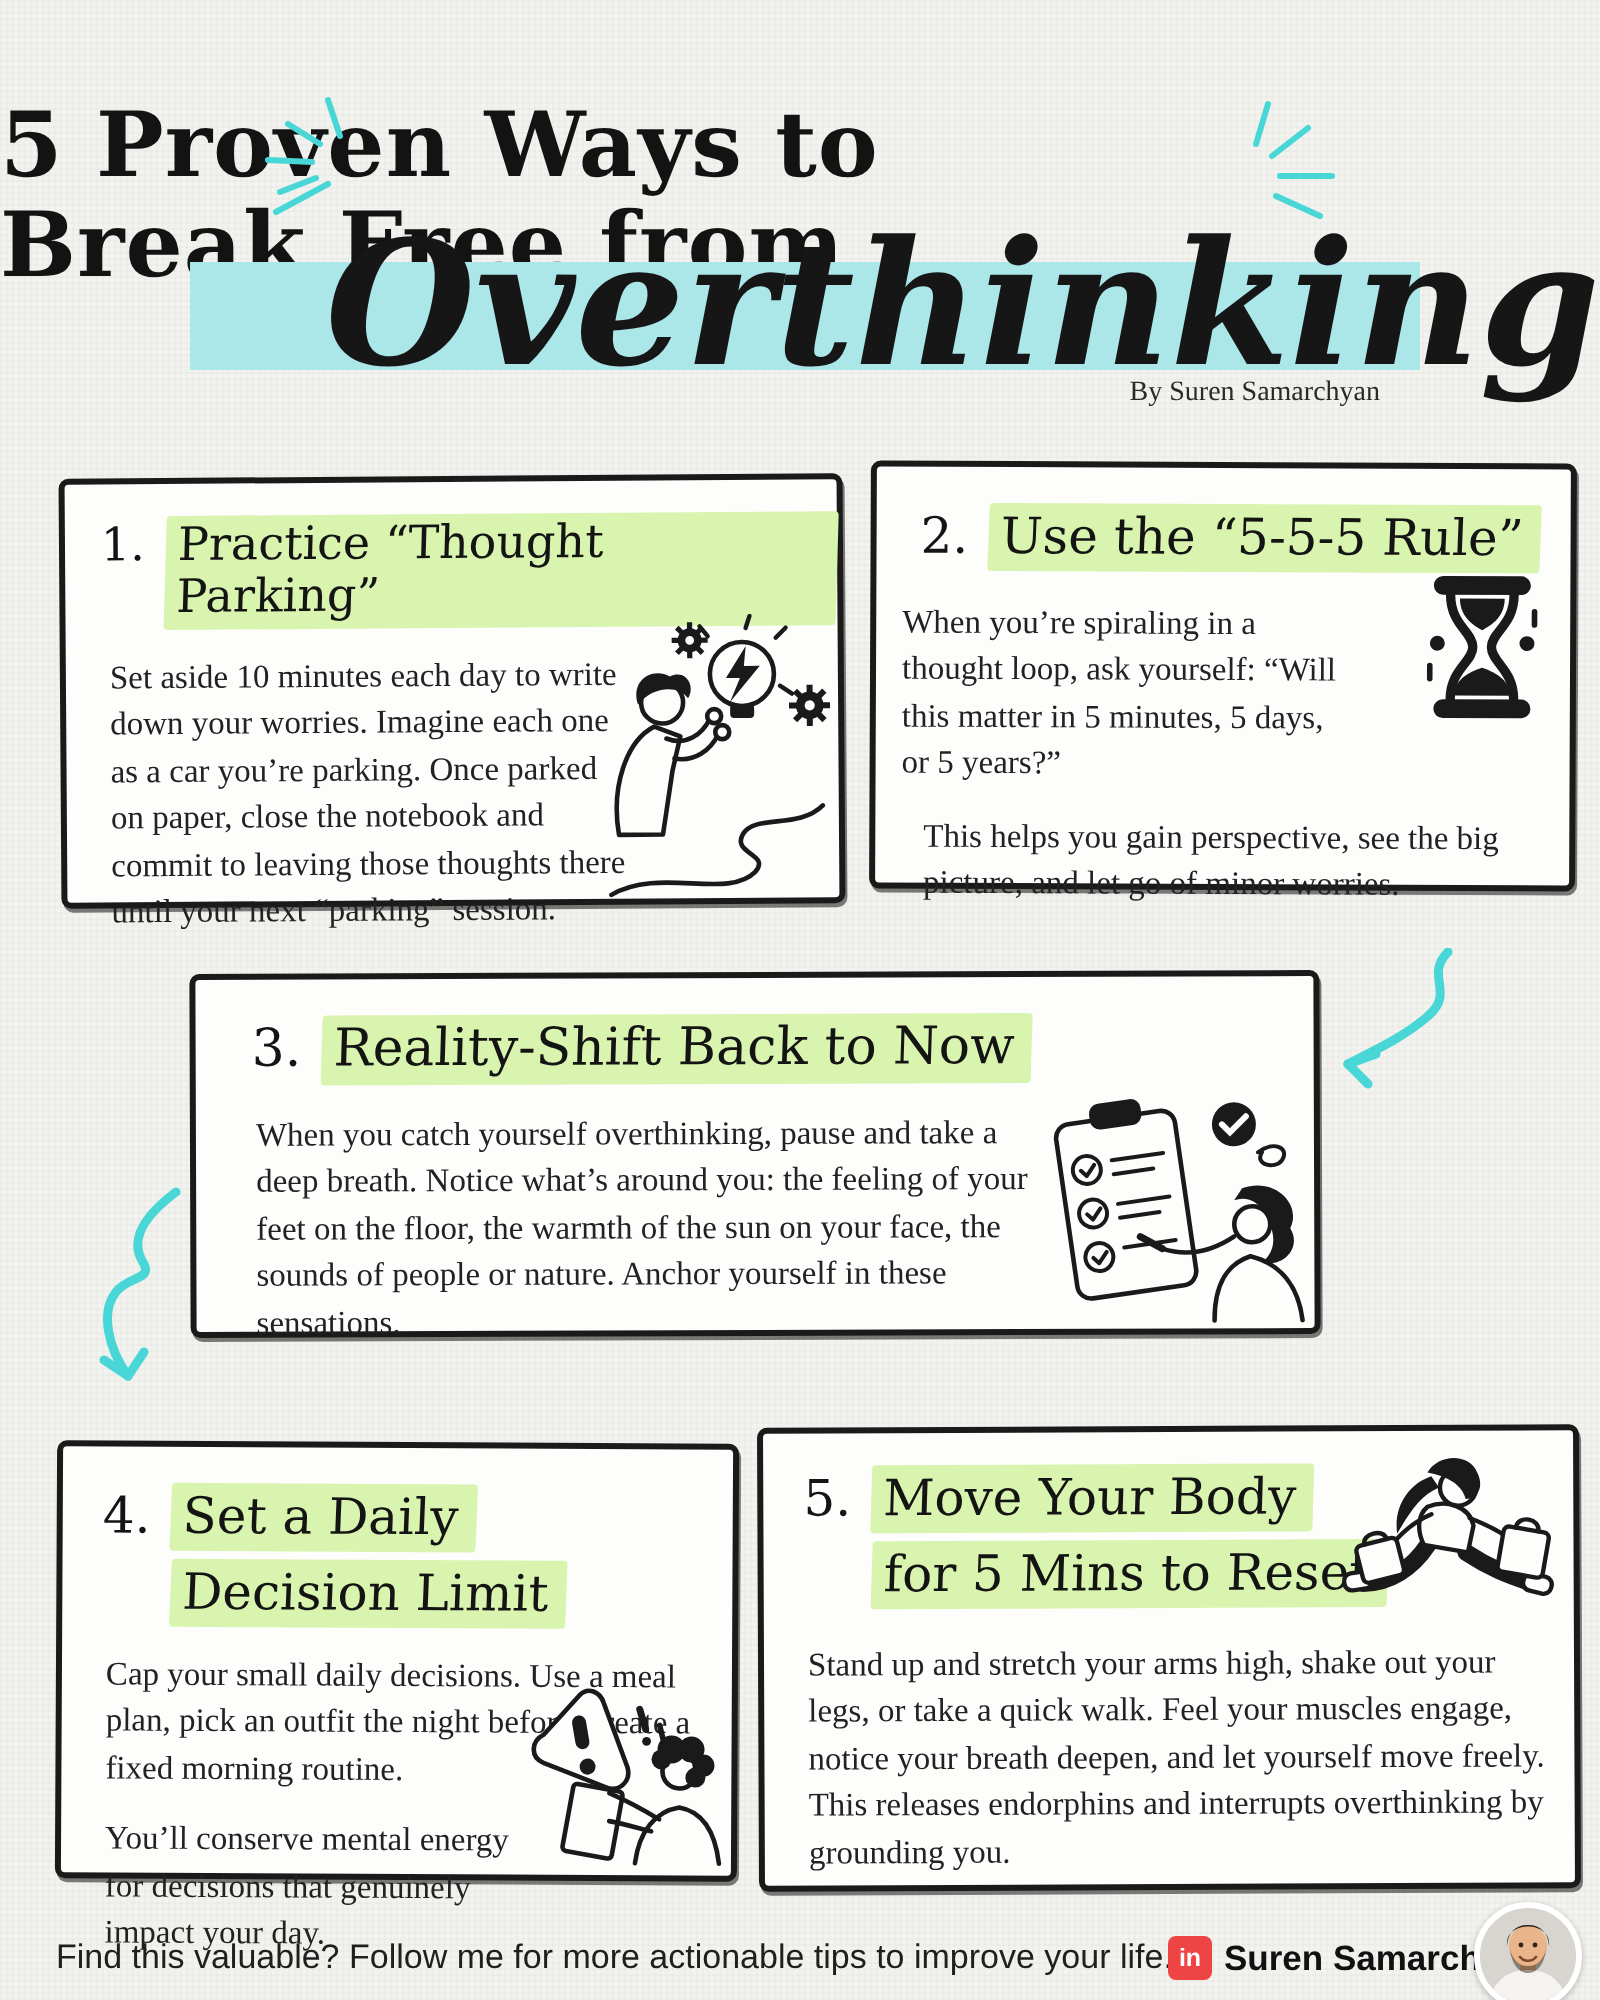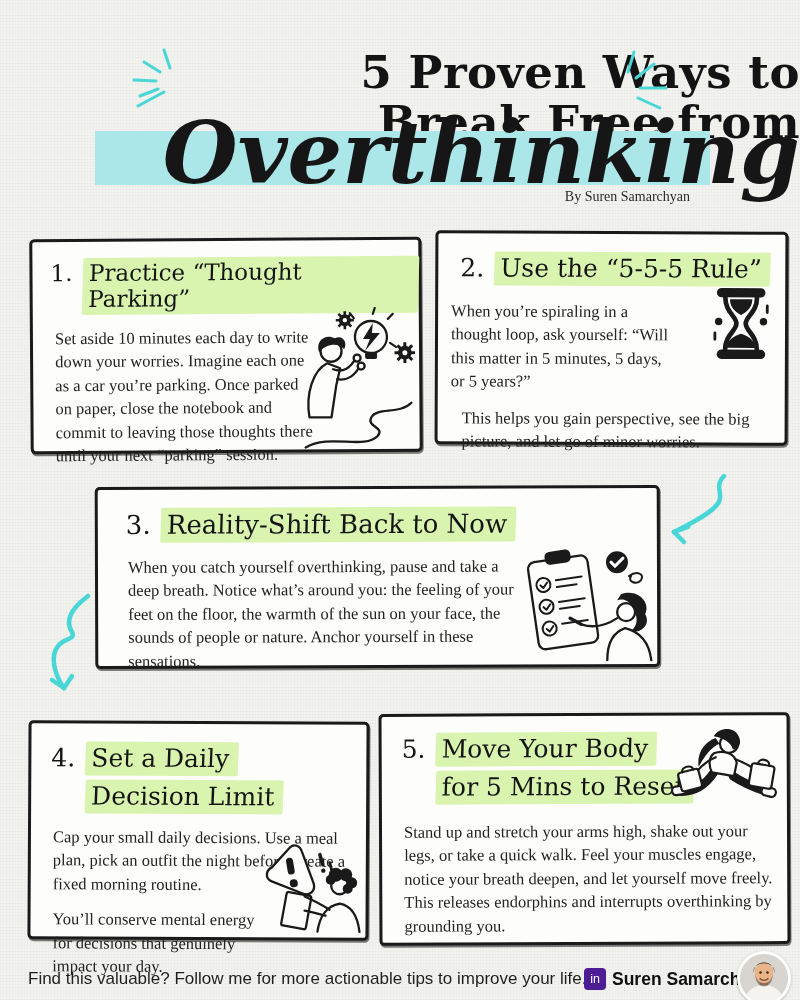--- a/index.html
+++ b/index.html
@@ -7,21 +7,21 @@
     width:800px;height:1000px;position:relative;overflow:hidden;
     background:#f2f2ef;
     background-image:
       repeating-linear-gradient(0deg, rgba(0,0,0,0.018) 0 1px, transparent 1px 3px),
       repeating-linear-gradient(90deg, rgba(0,0,0,0.015) 0 1px, transparent 1px 3px);
     font-family:"Liberation Serif", serif;
     color:#1c1c1c;
   }
   
   .title{
-    position:absolute;top:18px;left:0;width:800px;text-align:right;
+    position:absolute;top:18px;left:0;width:800px;text-align:left;
     font-family:"DejaVu Serif","Liberation Serif",serif;
     font-weight:700;font-size:45px;line-height:1.1;color:#131313;letter-spacing:0.5px;
   }
   .ot-band{position:absolute;left:95px;top:131px;width:615px;height:54px;background:#abe7e9;}
   .overthinking{
     position:absolute;top:106px;left:0;width:800px;text-align:right;
     font-family:"DejaVu Serif","Liberation Serif",serif;
     font-style:italic;font-weight:700;font-size:86px;line-height:1.1;color:#161616;
   }
   .byline{position:absolute;top:189px;right:110px;font-size:14px;color:#2a2a2a;}
@@ -65,23 +65,23 @@
   
   .arrow{position:absolute;}
   .arrow-right{left:658px;top:474px;width:82px;height:80px;}
   .arrow-left{left:36px;top:592px;width:64px;height:112px;}
   
   .footer-cta{
     position:absolute;left:28px;top:969px;
     font-family:"Liberation Sans",sans-serif;font-size:17px;color:#1f1f1f;
   }
   .li-chip{
-    position:absolute;left:584px;top:968px;width:22px;height:22px;background:#4c1d95;
+    position:absolute;left:584px;top:968px;width:22px;height:22px;background:#ef4444;
     border-radius:4px;color:#fff;font-family:"Liberation Sans",sans-serif;
-    font-weight:normal;font-size:12.5px;display:flex;align-items:center;justify-content:center;
+    font-weight:bold;font-size:12.5px;display:flex;align-items:center;justify-content:center;
   }
   .footer-name{
     position:absolute;left:612px;top:969px;
     font-family:"Liberation Sans",sans-serif;font-weight:bold;font-size:17.5px;color:#111;
   }
   .avatar{
     position:absolute;left:737px;top:951px;width:48px;height:48px;border-radius:50%;
     border:3px solid #fff;box-shadow:0 1px 3px rgba(0,0,0,0.25);overflow:hidden;background:#d8d4cf;
   }
   svg .ink{stroke:#1a1a1a;fill:none;stroke-width:2.3;stroke-linecap:round;stroke-linejoin:round;}

